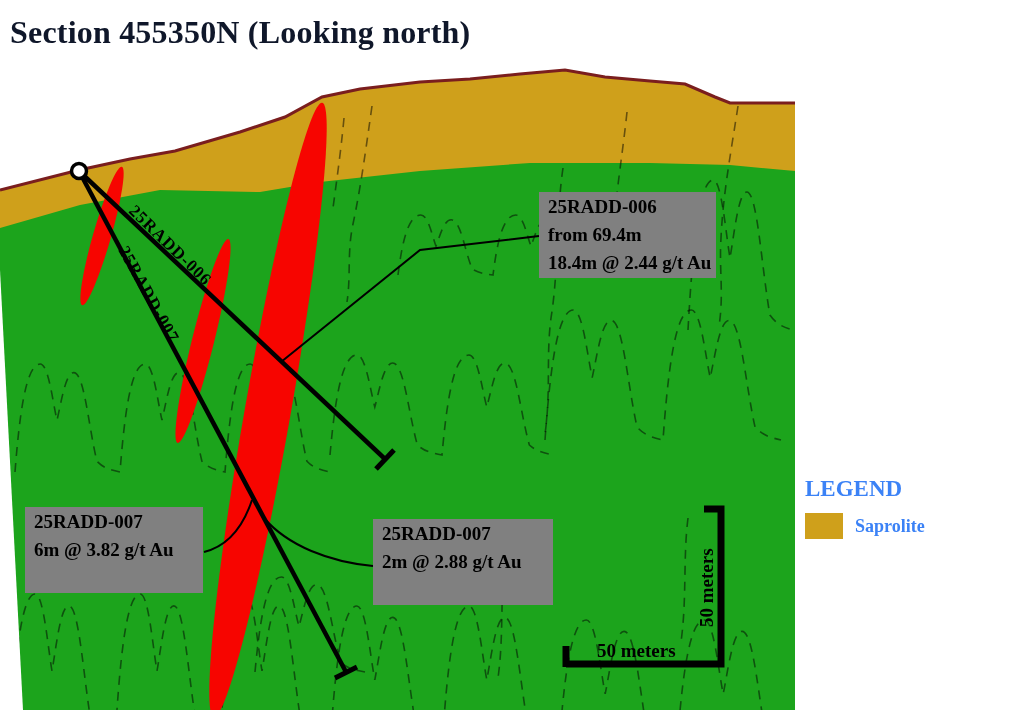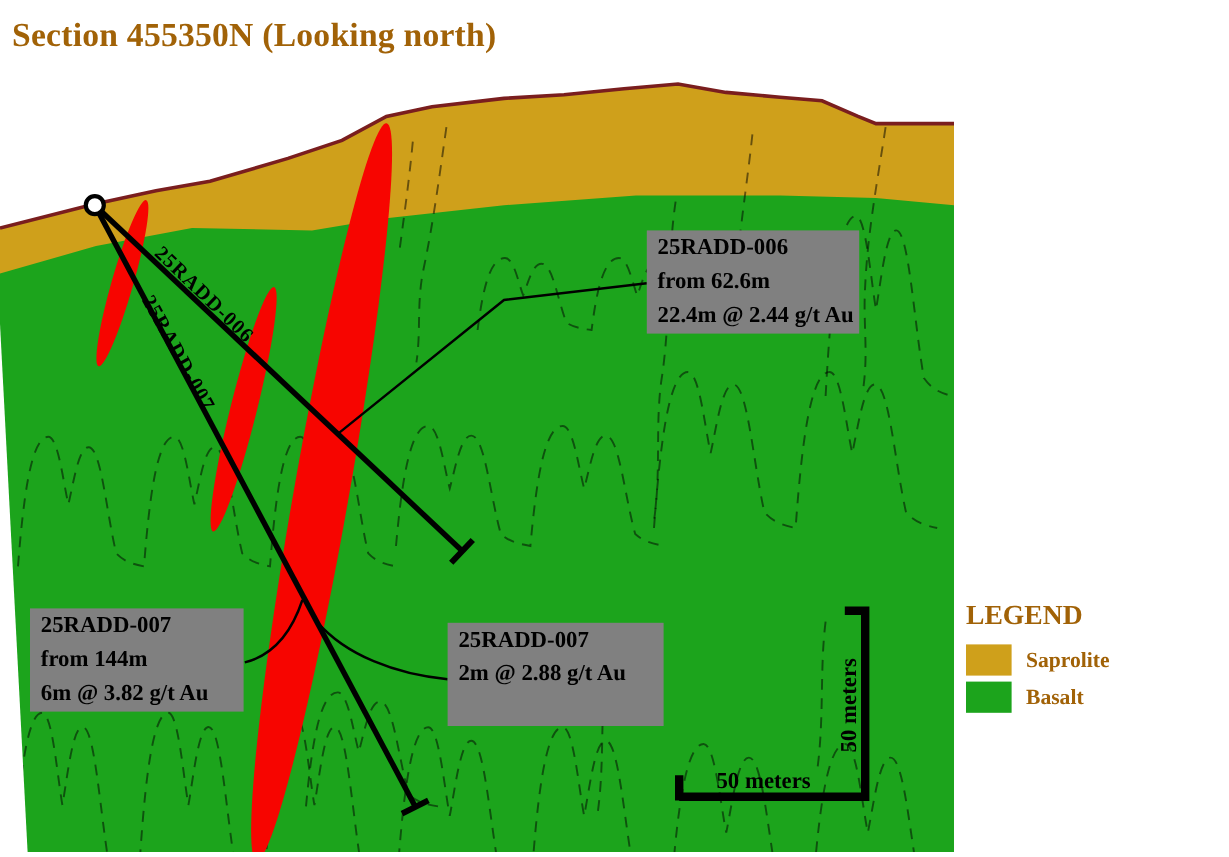--- a/index.html
+++ b/index.html
@@ -3,29 +3,29 @@
 <meta charset="utf-8">
 <style>
   html,body{margin:0;padding:0;background:#ffffff;}
   .stage{
     position:relative;width:1024px;height:714px;background:#ffffff;overflow:hidden;
     font-family:"Liberation Serif","DejaVu Serif",serif;
   }
   .stage svg.map{position:absolute;left:0;top:0;}
   .page-title{
     position:absolute;left:10px;top:14px;margin:0;
-    font-size:28px;font-weight:bold;color:#a16207;letter-spacing:.2px;
+    font-size:32px;font-weight:bold;color:#0f172a;letter-spacing:.2px;
   }
   .ann{
     position:absolute;background:#808080;color:#000;
     font-size:19px;font-weight:bold;line-height:28px;
     padding:1px 0 0 9px;box-sizing:border-box;
   }
   .ann span{display:block;white-space:nowrap;}
-  .legend{position:absolute;left:803px;top:500px;width:221px;color:#a16207;}
+  .legend{position:absolute;left:803px;top:476px;width:221px;color:#3b82f6;}
   .legend-title{font-size:23px;font-weight:bold;margin:0 0 11px 2px;}
   .legend-row{display:flex;align-items:center;gap:12px;margin:0 0 5px 2px;}
   .legend-row.gap-above{margin-top:16px;}
   .legend-row .label{font-size:18px;font-weight:bold;white-space:nowrap;}
   .swatch{width:38px;height:26px;flex:0 0 auto;}
   .sw-saprolite{background:#CFA01B;}
   .sw-basalt{background:#1CA41C;}
   .sw-mylonite{background:#F70500;}
   .fabric-icon{flex:0 0 auto;}
   text.maplabel{font-family:"Liberation Serif","DejaVu Serif",serif;font-weight:bold;fill:#000;}
@@ -93,44 +93,39 @@
 
     <path d="M 704,509 L 721,509 L 721,664 L 566,664 M 566,646 L 566,667" fill="none" stroke="#000" stroke-width="7"></path>
     <text class="maplabel" x="597" y="657" font-size="19">50 meters</text>
     <text class="maplabel" transform="translate(713,627) rotate(-90)" font-size="19">50 meters</text>
   </svg>
 
   <h1 class="page-title">Section 455350N (Looking north)</h1>
 
   <div class="ann" style="left:539px;top:192px;width:177px;height:86px">
     <span>25RADD-006</span>
-    <span>from 62.6m</span>
-    <span>22.4m @ 2.44 g/t Au</span>
+    <span>from 69.4m</span>
+    <span>18.4m @ 2.44 g/t Au</span>
   </div>
 
   <div class="ann" style="left:25px;top:507px;width:178px;height:86px">
     <span>25RADD-007</span>
-    <span>from 144m</span>
     <span>6m @ 3.82 g/t Au</span>
   </div>
 
   <div class="ann" style="left:373px;top:519px;width:180px;height:86px">
     <span>25RADD-007</span>
     <span>2m @ 2.88 g/t Au</span>
   </div>
 
   <div class="legend">
     <p class="legend-title">LEGEND</p>
 
     <div class="legend-row">
       <div class="swatch sw-saprolite"></div>
       <span class="label">Saprolite</span>
     </div>
 
-    <div class="legend-row">
-      <div class="swatch sw-basalt"></div>
-      <span class="label">Basalt</span>
-    </div>
 
 
   </div>
 
 </div>
 
 </body></html>

